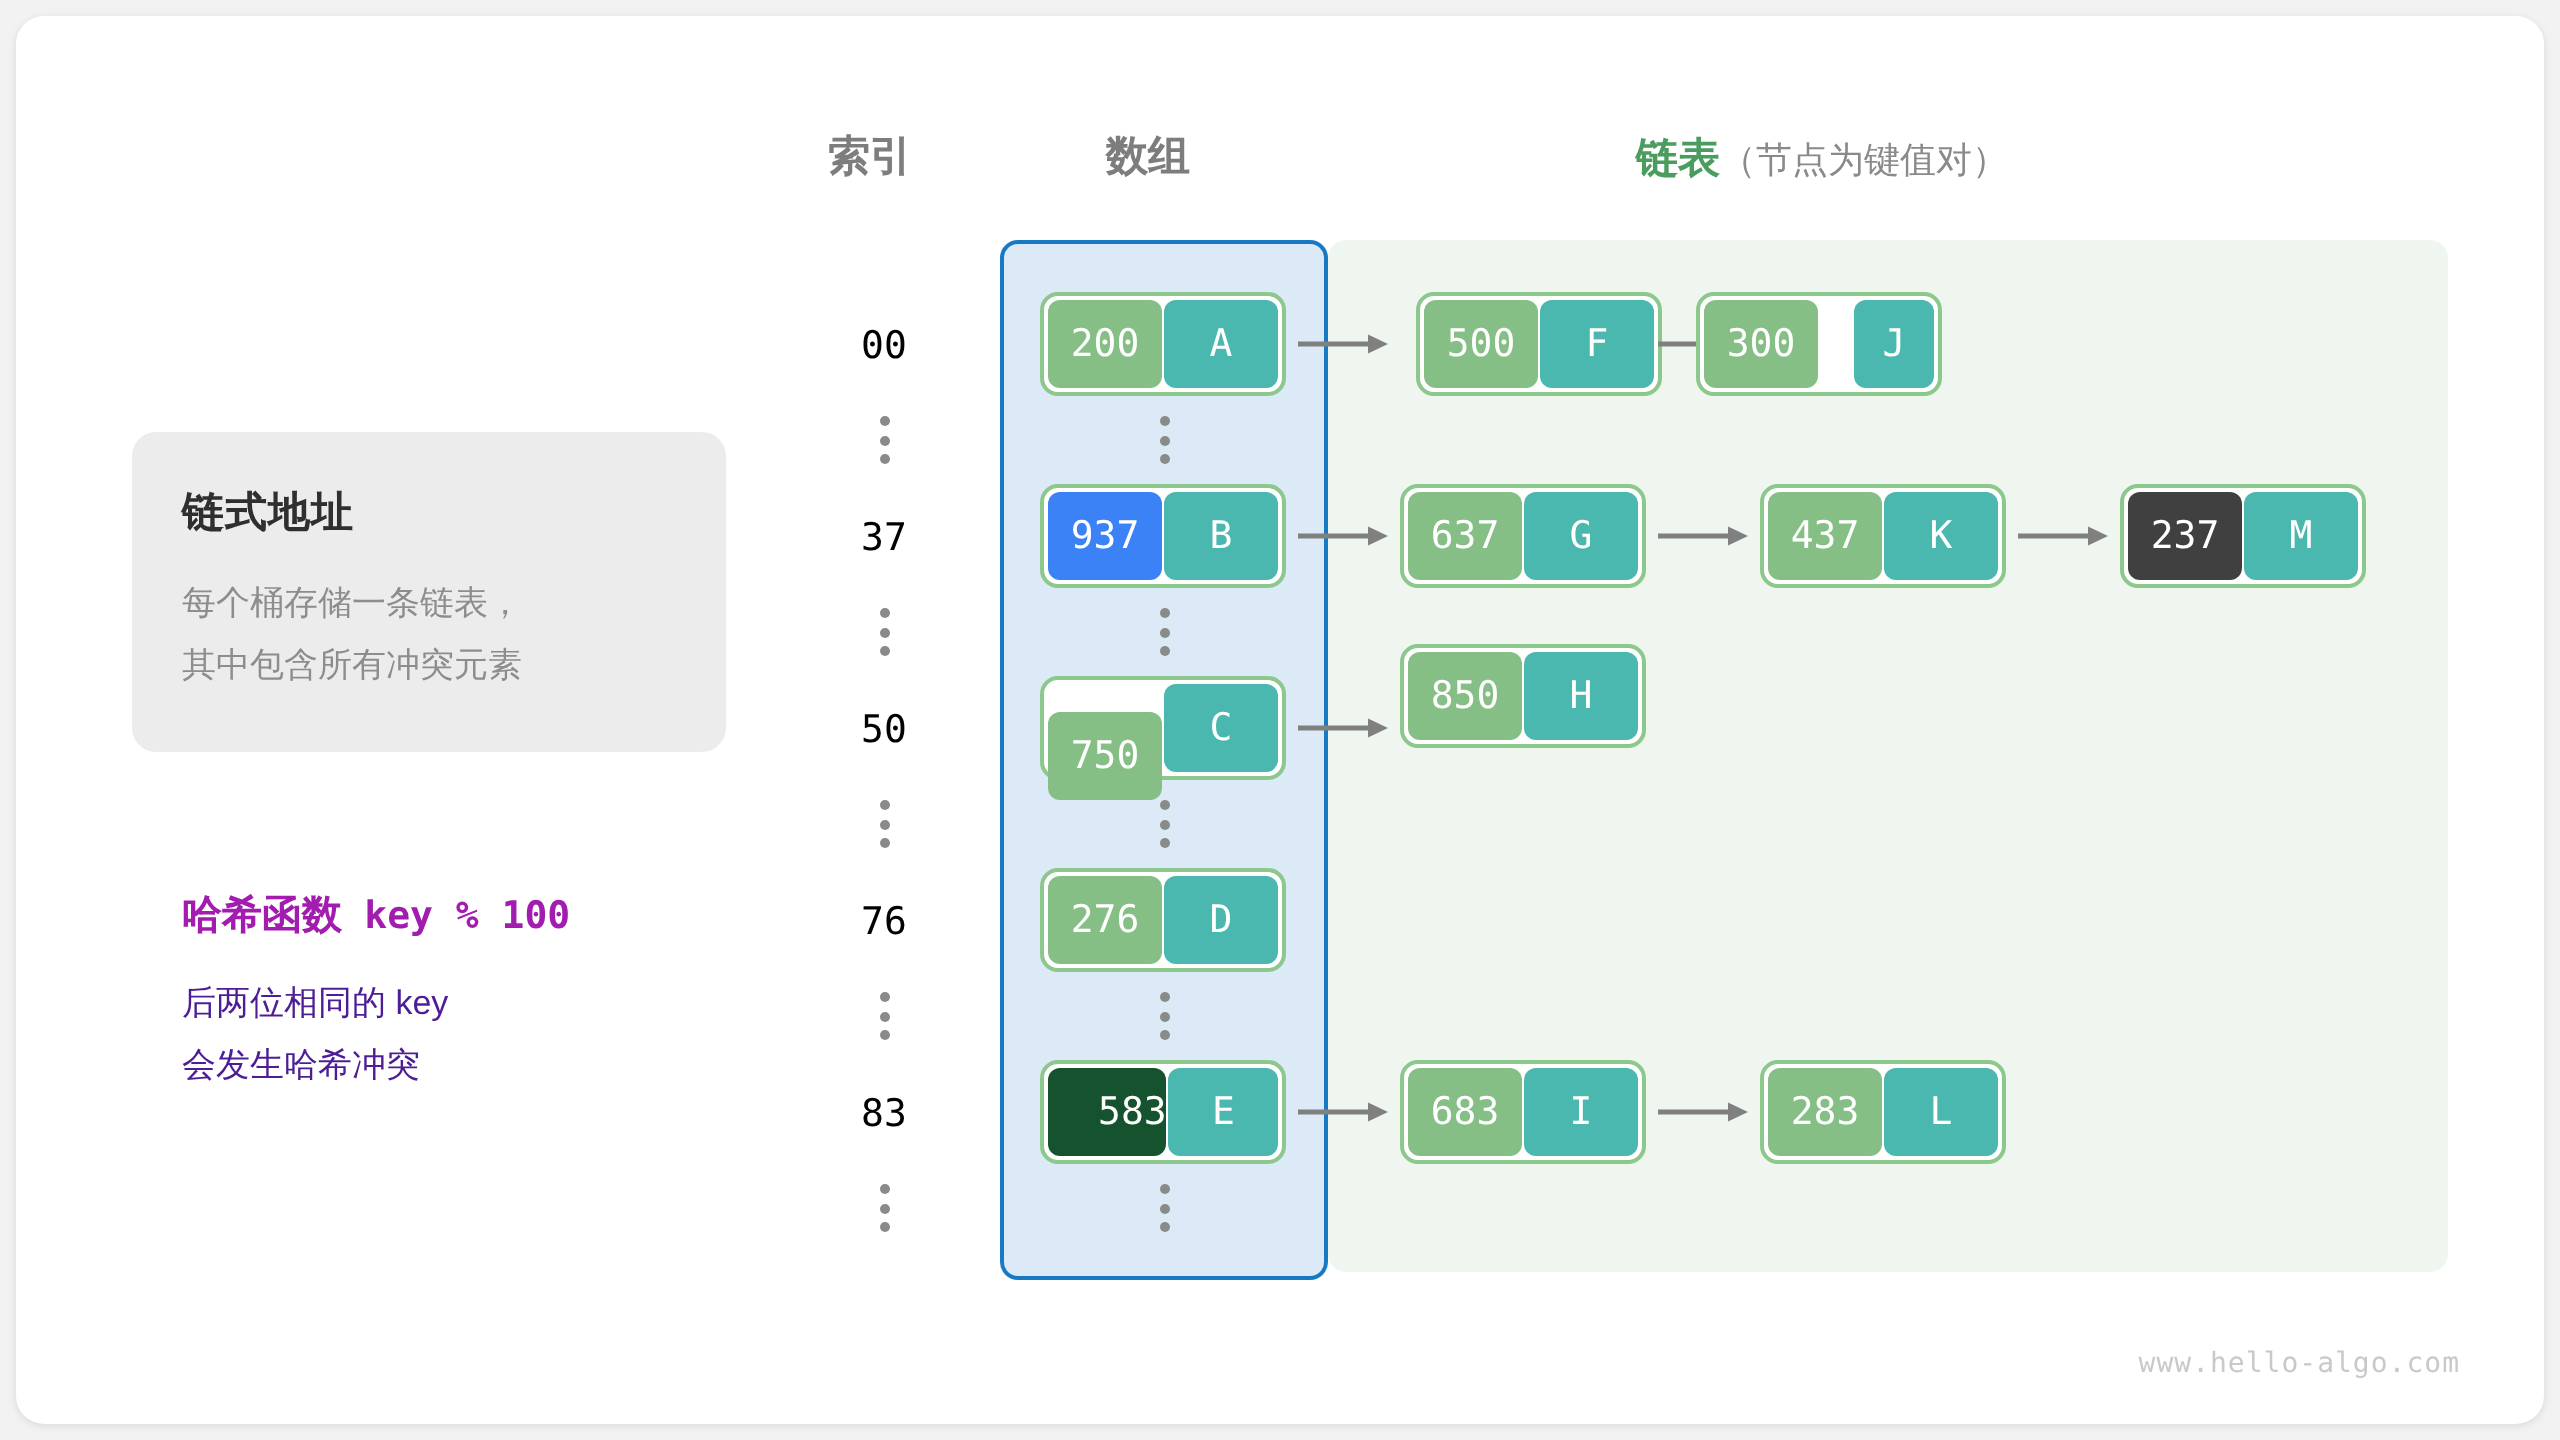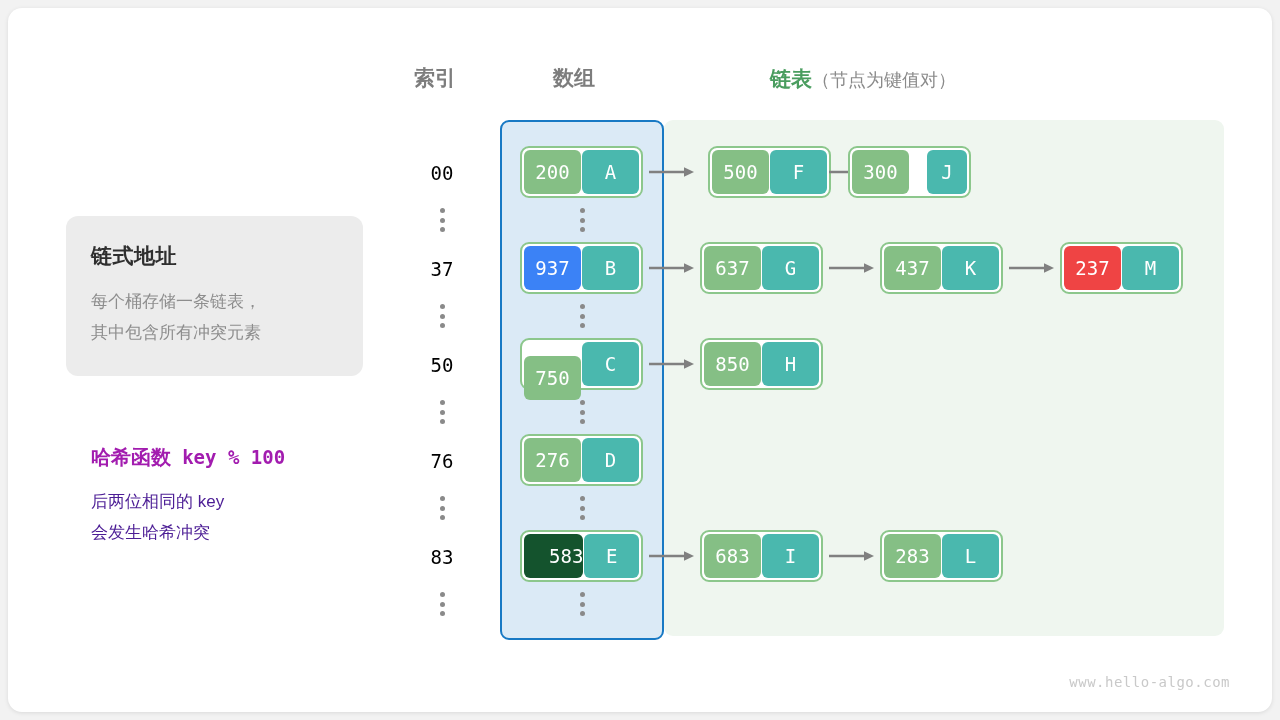--- a/index.html
+++ b/index.html
@@ -11,21 +11,21 @@
   }
   .card{
     position:absolute;left:8px;top:8px;width:1264px;height:704px;
     background:#ffffff;border-radius:14px;
     box-shadow:0 1px 4px rgba(0,0,0,0.10);
   }
   
   .hdr{position:absolute;font-weight:bold;font-size:21px;color:#7d7d7d;white-space:nowrap;}
   #hdr-index{left:406px;top:56px;}
   #hdr-array{left:545px;top:56px;}
-  #hdr-list{left:762px;top:57px;font-size:21px;}
+  #hdr-list{left:810px;top:57px;font-size:21px;}
   #hdr-list .ll-main{color:#4a9d5f;font-weight:bold;font-size:21px;}
   #hdr-list .ll-sub{color:#8a8a8a;font-weight:normal;font-size:18px;}
 
   
   .info-box{
     position:absolute;left:58px;top:208px;width:297px;height:160px;
     background:#ececec;border-radius:12px;
   }
   .info-title{
     position:absolute;left:83px;top:234px;
@@ -173,35 +173,35 @@
         <div class="cell-key" style="background: rgb(133, 191, 133);">437</div>
         <div class="cell-val" style="background: rgb(74, 184, 174);">K</div>
       </div>
       <div class="arrow" style="left: 1001px; top: 254px; width: 45px;">
         <svg width="45" height="12" viewBox="0 0 45 12">
           <line x1="0" y1="6" x2="37" y2="6" stroke="#808080" stroke-width="2.6"></line>
           <polygon points="45,6 35,1.2 35,10.8" fill="#808080"></polygon>
         </svg>
       </div>
       <div class="node" style="left: 1052px; top: 234px;">
-        <div class="cell-key" style="background: #ef4444;">237</div>
+        <div class="cell-key" style="background: #404040;">237</div>
         <div class="cell-val" style="background: rgb(74, 184, 174);">M</div>
       </div>
       <div class="idx-label" style="left: 404px; top: 346px;">50</div>
       <div class="node" style="left: 512px; top: 330px;">
         <div class="cell-key" style="background: rgb(133, 191, 133); margin-top: 28px;">750</div>
         <div class="cell-val" style="background: rgb(74, 184, 174);">C</div>
       </div>
       <div class="arrow" style="left: 641px; top: 350px; width: 45px;">
         <svg width="45" height="12" viewBox="0 0 45 12">
           <line x1="0" y1="6" x2="37" y2="6" stroke="#808080" stroke-width="2.6"></line>
           <polygon points="45,6 35,1.2 35,10.8" fill="#808080"></polygon>
         </svg>
       </div>
-      <div class="node" style="left: 692px; top: 330px;">
+      <div class="node" style="left: 692px; top: 314px;">
         <div class="cell-key" style="background: rgb(133, 191, 133);">850</div>
         <div class="cell-val" style="background: rgb(74, 184, 174);">H</div>
       </div>
       <div class="idx-label" style="left: 404px; top: 442px;">76</div>
       <div class="node" style="left: 512px; top: 426px;">
         <div class="cell-key" style="background: rgb(133, 191, 133);">276</div>
         <div class="cell-val" style="background: rgb(74, 184, 174);">D</div>
       </div>
       <div class="idx-label" style="left: 404px; top: 538px;">83</div>
       <div class="node" style="left: 512px; top: 522px;">

